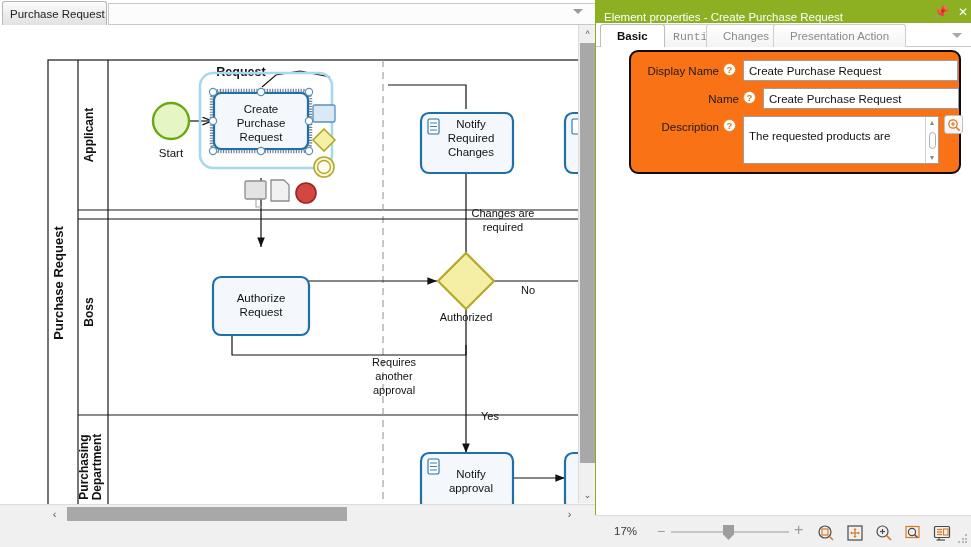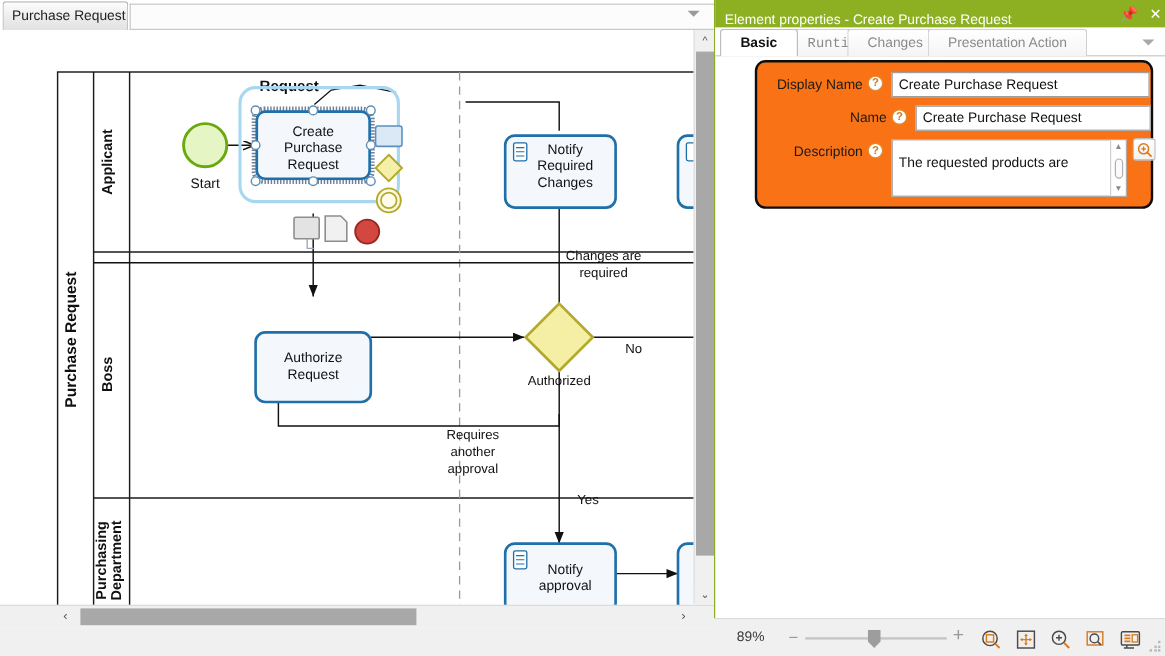--- a/index.html
+++ b/index.html
@@ -434,21 +434,21 @@
             <line x1="6" y1="4" x2="6" y2="8" stroke="#d97b1f" stroke-width="1.1"></line>
             <line x1="4" y1="6" x2="8" y2="6" stroke="#d97b1f" stroke-width="1.1"></line>
             <line x1="9.2" y1="9.2" x2="12.6" y2="12.6" stroke="#d97b1f" stroke-width="1.5"></line>
           </svg>
         </div>
       </div>
     </div>
   </div>
 
   <div class="statusbar">
-    <span class="zoom-pct">89%</span>
+    <span class="zoom-pct">17%</span>
 
     <span class="zs-minus">−</span>
     <div class="zs-track"></div>
     <div class="zs-thumb"></div>
     <span class="zs-plus">+</span>
 
     <div class="sb-icon" style="left:222px;">
       <svg width="18" height="18" viewBox="0 0 18 18">
         <circle cx="8" cy="8" r="6" fill="none" stroke="#4a4a4a" stroke-width="1.2"></circle>
         <rect x="5" y="5" width="6" height="6" fill="none" stroke="#d97b1f" stroke-width="1.2"></rect>

